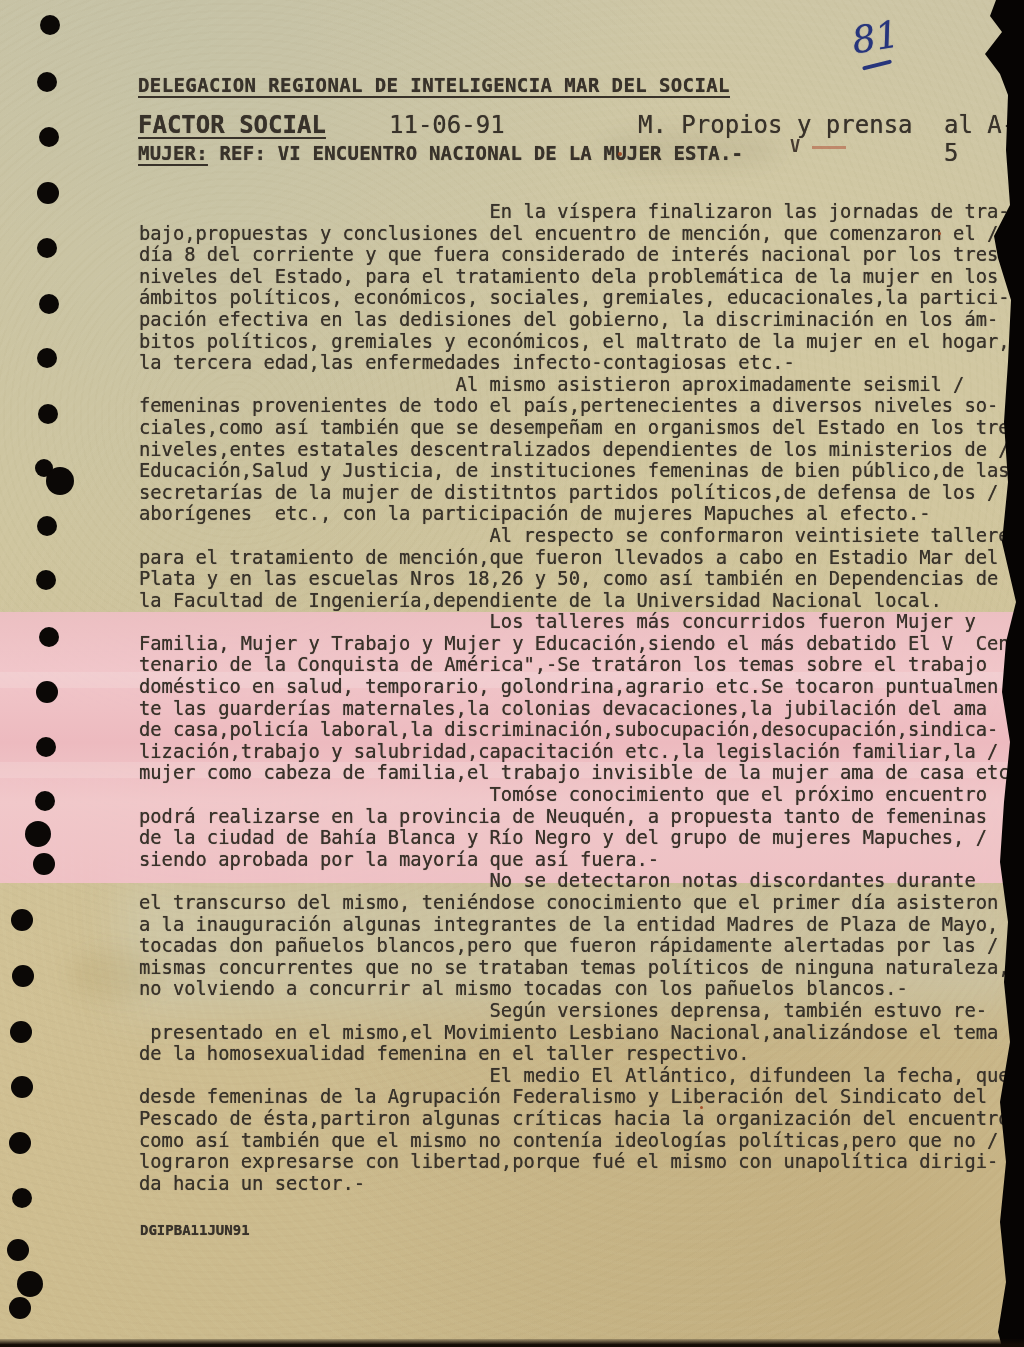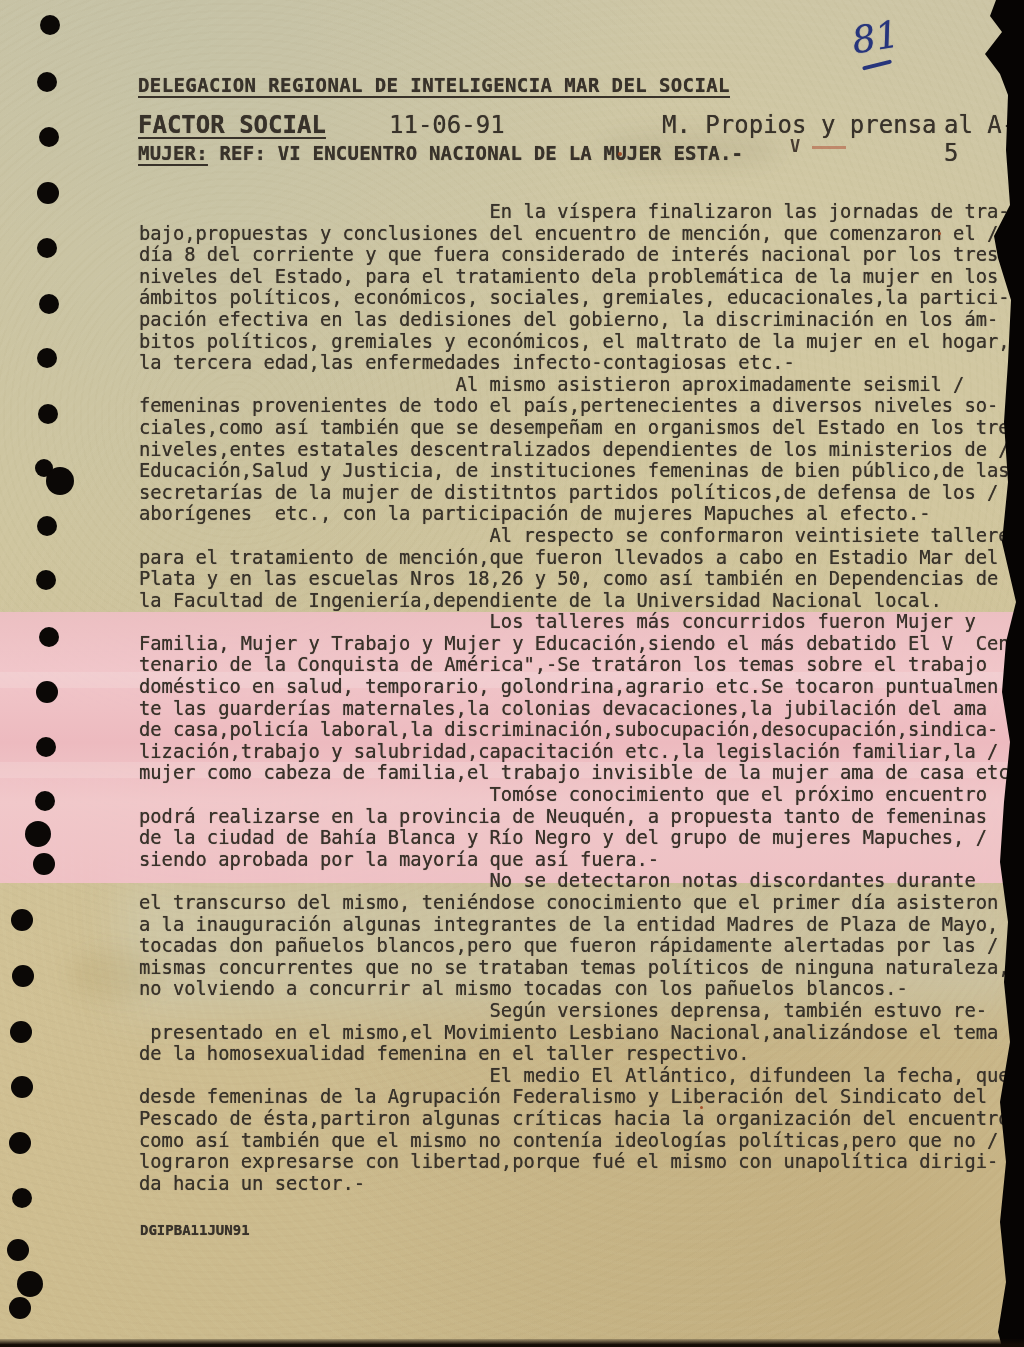--- a/index.html
+++ b/index.html
@@ -26,21 +26,21 @@
     opacity:.92;}
   .pink-streak{position:absolute;left:0;width:100%;height:16px;background:rgba(255,255,255,0.16);}
 
   .ink{color:#38322a;text-shadow:0 0 .7px rgba(56,50,42,.85);}
   .header-org{position:absolute;left:138px;top:74px;font-size:19px;font-weight:bold;
     letter-spacing:.4px;text-decoration:underline;text-decoration-thickness:2px;text-underline-offset:4px;}
   .meta-row{position:absolute;left:138px;top:111px;width:886px;height:26px;font-size:24px;}
   .meta-row .factor{position:absolute;left:0;font-weight:bold;text-decoration:underline;
     text-decoration-thickness:2px;text-underline-offset:4px;}
   .meta-row .date{position:absolute;left:203px;margin-left:48px;}
-  .meta-row .source{position:absolute;left:500px;padding-left:24px;}
+  .meta-row .source{position:absolute;left:476px;padding-left:24px;}
   .meta-row .dest{position:absolute;left:806px;}
   .vmark{position:absolute;left:790px;top:136px;font-size:17px;font-weight:bold;color:#463b30;}
   .redmark{position:absolute;left:812px;top:146px;width:34px;height:3px;background:#b0543a;opacity:.55;}
   .title-row{position:absolute;left:138px;top:142px;font-size:19px;font-weight:bold;letter-spacing:.2px;}
   .title-row .tlabel{text-decoration:underline;text-decoration-thickness:2px;text-underline-offset:4px;}
 
   .body-text{position:absolute;left:135px;top:197px;margin:4px;font-family:"DejaVu Sans Mono",monospace;
     font-size:18.8px;line-height:21.6px;white-space:pre;z-index:3;}
   .footer-code{position:absolute;left:140px;top:1222px;font-size:14px;font-weight:bold;z-index:3;}
 

